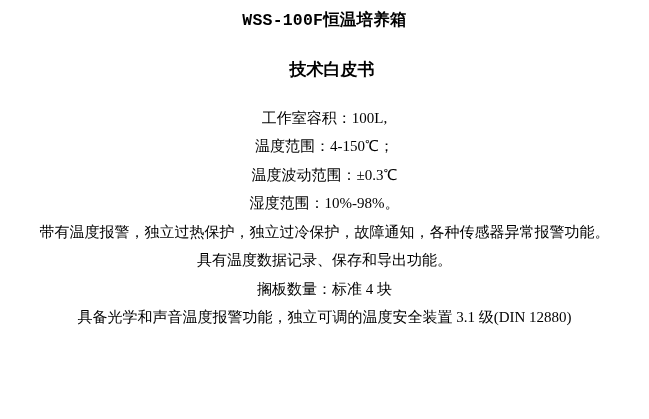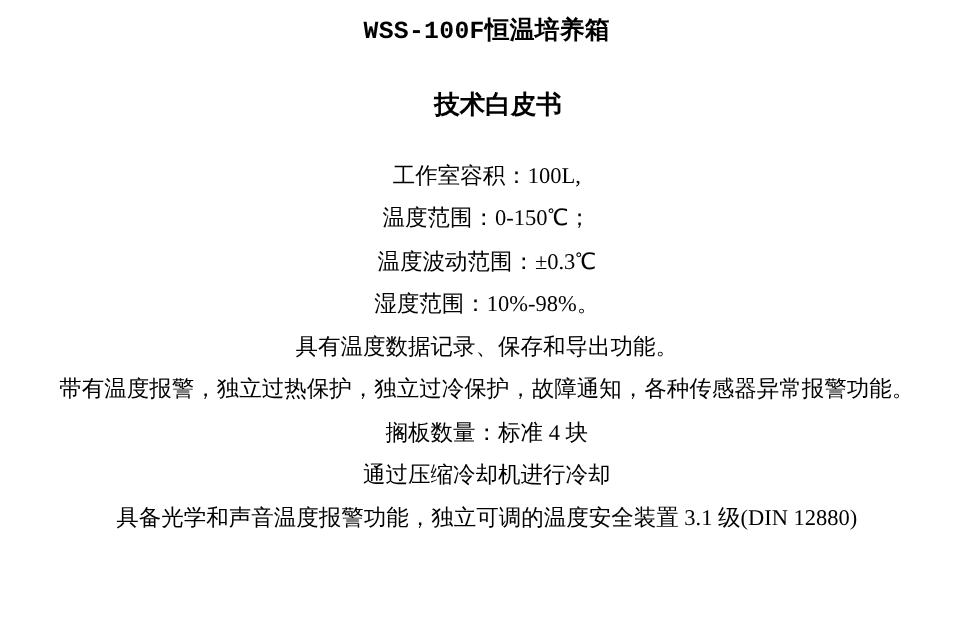--- a/index.html
+++ b/index.html
@@ -57,23 +57,22 @@
 <body>
 
 <div class="page">
 
   <div class="doc-title">WSS-100F恒温培养箱</div>
 
   <div class="doc-subtitle">技术白皮书</div>
 
   <div class="body-block">
     <div class="body-line">工作室容积：100L,</div>
-    <div class="body-line">温度范围：0-150℃；</div>
+    <div class="body-line">温度范围：4-150℃；</div>
     <div class="body-line">温度波动范围：±0.3℃</div>
     <div class="body-line">湿度范围：10%-98%。</div>
+    <div class="body-line wrap">带有温度报警，独立过热保护，独立过冷保护，故障通知，各种传感器异常报警功能。</div>
     <div class="body-line">具有温度数据记录、保存和导出功能。</div>
-    <div class="body-line wrap">带有温度报警，独立过热保护，独立过冷保护，故障通知，各种传感器异常报警功能。</div>
     <div class="body-line">搁板数量：标准 4 块</div>
-    <div class="body-line">通过压缩冷却机进行冷却</div>
     <div class="body-line">具备光学和声音温度报警功能，独立可调的温度安全装置 3.1 级(DIN 12880)</div>
   </div>
 
 </div>
 
 </body></html>

